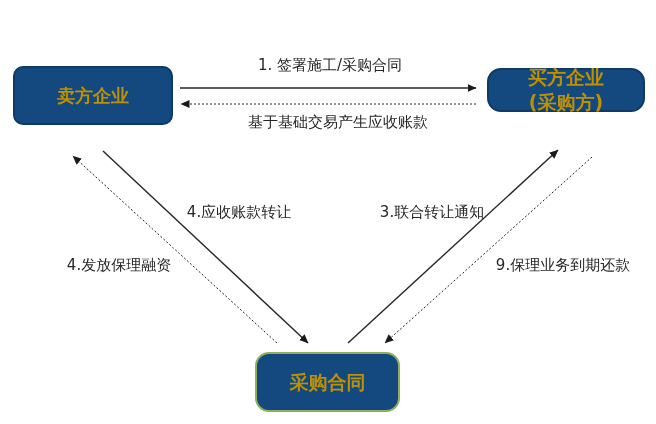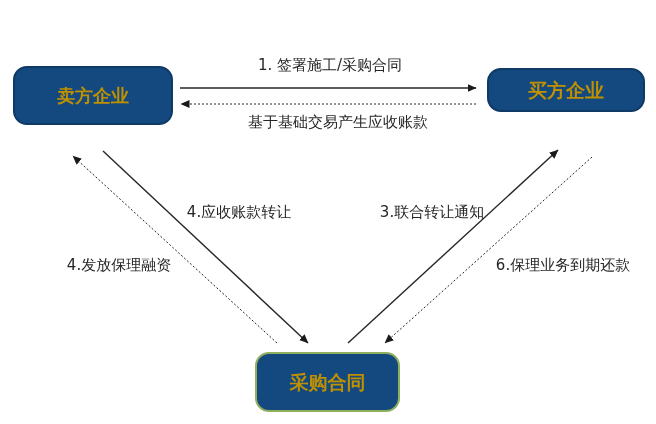--- a/index.html
+++ b/index.html
@@ -26,21 +26,21 @@
     color:var(--box-text);
     font-weight:bold;
     display:flex;
     flex-direction:column;
     align-items:center;
     justify-content:center;
     text-align:center;
     line-height:1.3;
     box-sizing:border-box;
   }
-  .node-seller{left:13px;top:66px;width:160px;height:59px;font-size:18px;}
+  .node-seller{left:13px;top:66px;width:160px;height:59px;font-size:18px;border-radius:10px;}
   .node-buyer{left:487px;top:68px;width:158px;height:44px;font-size:19px;}
   .node-factor{left:255px;top:352px;width:145px;height:60px;font-size:19px;border:2px solid var(--factor-border);}
   .edges{
     position:absolute;left:0;top:0;width:656px;height:424px;
   }
   .edge{stroke:var(--arrow);fill:none;}
   .edge.solid{stroke-width:1.4;}
   .edge.dashed{stroke-width:1;stroke-dasharray:2 2;}
   .edge-label{
     position:absolute;
@@ -74,26 +74,27 @@
       <line x1="277" y1="343" x2="73" y2="156" class="edge dashed" marker-end="url(#arrowhead)"></line>
       <line x1="592" y1="157" x2="385" y2="343" class="edge dashed" marker-end="url(#arrowhead)"></line>
     </svg>
 
   <div class="node node-seller">
     <span>卖方企业</span>
   </div>
 
   <div class="node node-buyer">
     <span>买方企业</span>
+    <span>(采购方)</span>
   </div>
 
   <div class="node node-factor">
     <span>采购合同</span>
   </div>
 
   <div class="edge-label lbl-contract">1. 签署施工/采购合同</div>
   <div class="edge-label lbl-receivable">基于基础交易产生应收账款</div>
   <div class="edge-label lbl-transfer">4.应收账款转让</div>
   <div class="edge-label lbl-notice">3.联合转让通知</div>
   <div class="edge-label lbl-financing">4.发放保理融资</div>
-  <div class="edge-label lbl-repayment">6.保理业务到期还款</div>
+  <div class="edge-label lbl-repayment">9.保理业务到期还款</div>
 
 </div>
 
 </body></html>

